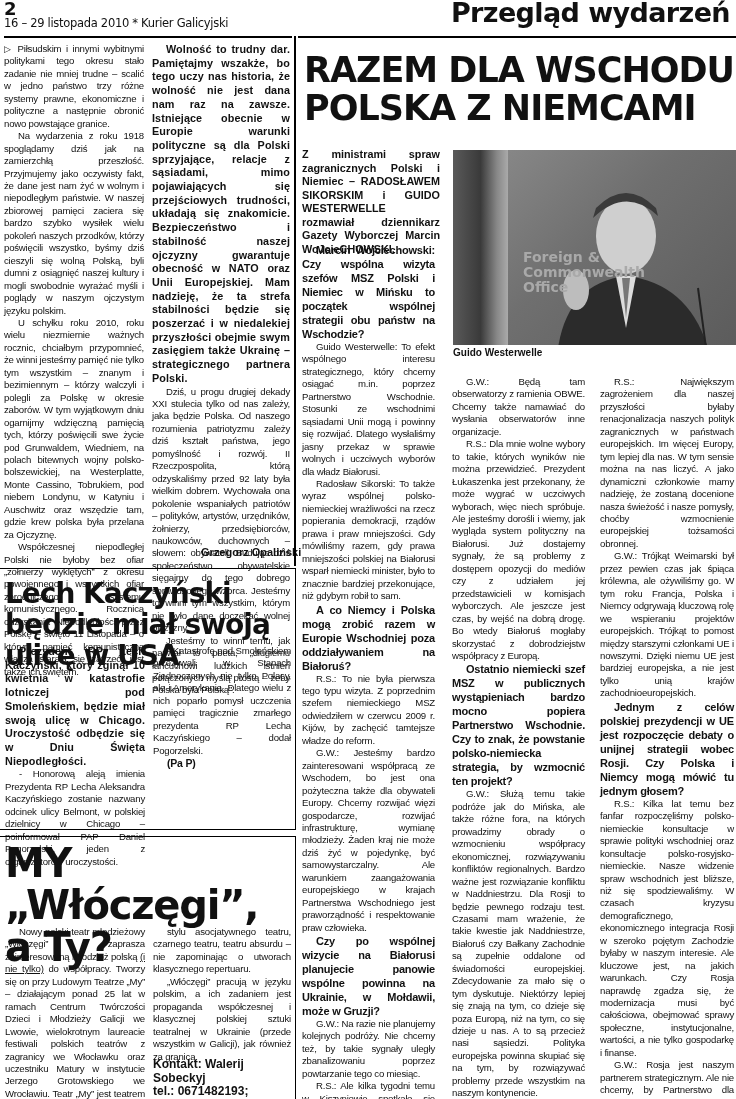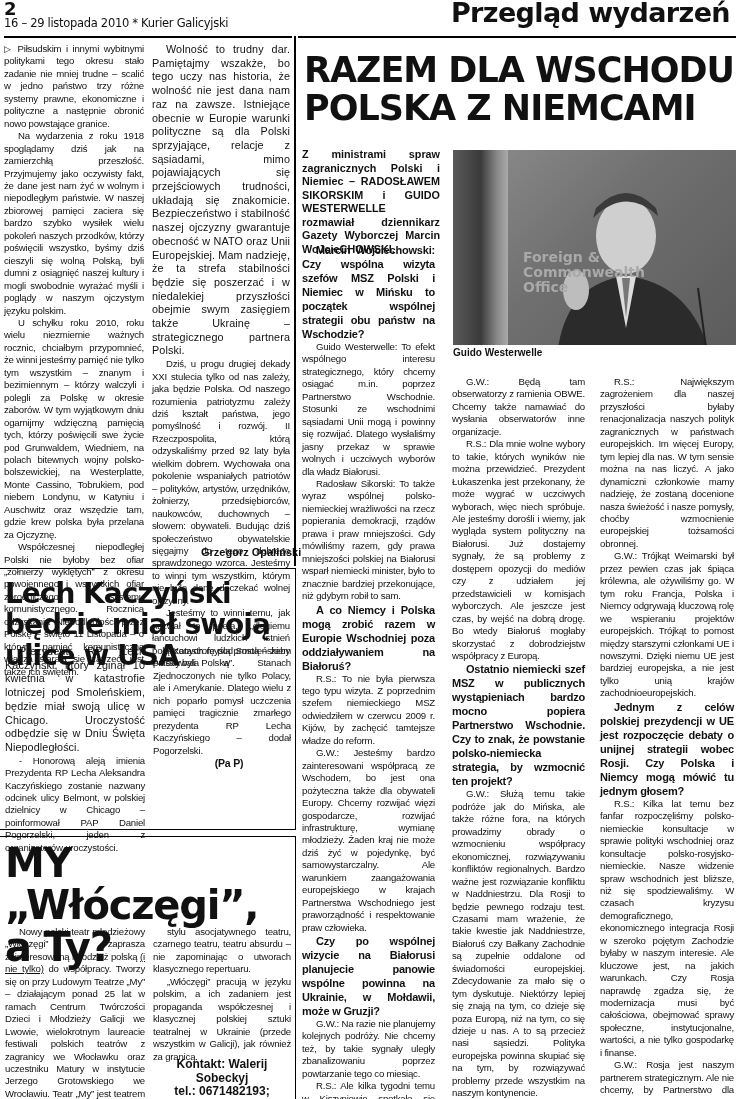--- a/index.html
+++ b/index.html
@@ -7,27 +7,27 @@
 body{position:relative;font-family:"Liberation Sans",sans-serif}
 .abs{position:absolute}
 .pgnum{left:4px;top:-2px;font:bold 18px "DejaVu Sans",sans-serif}
 .dateline{left:4px;top:16px;font-size:11.5px;font-family:"DejaVu Sans",sans-serif;letter-spacing:-.3px}
 .dateline b{font-weight:normal}
 .section{right:6px;top:-3px;font:bold 27px "DejaVu Sans",sans-serif;letter-spacing:-.6px}
 .hr{background:#000;height:1.5px}
 .col{font-size:9.6px;line-height:12.45px;text-align:justify;font-family:"Liberation Sans",sans-serif;font-stretch:condensed;letter-spacing:-.2px}
 .col p{text-indent:14px}
 .col p.noind{text-indent:0}
-.bold{font-weight:normal;font-size:10.8px;line-height:13.7px;letter-spacing:.1px}
+.bold{font-weight:bold;font-size:10.8px;line-height:13.7px;letter-spacing:.1px}
 .q{font-weight:bold;font-size:11px;line-height:14px;text-indent:14px}
 .frame{border:1.5px solid #000}
 .h1{font:bold 35px/38px "DejaVu Sans",sans-serif;letter-spacing:-1px}
 .h2{font:bold 28px/31px "DejaVu Sans",sans-serif;letter-spacing:-1px}
 .h3{font:bold 40px/42px "DejaVu Sans",sans-serif;letter-spacing:-1.2px}
-.right{text-align:center}
+.right{text-align:left}
 .photo{left:453px;top:150px;width:308px;height:195px;background:linear-gradient(135deg,#8e8e8e 0%,#6f6f6f 45%,#5a5a5a 100%);overflow:hidden}
 .flag{position:absolute;left:0;top:0;width:55px;height:195px;background:linear-gradient(90deg,#5a5a5a,#3a3a3a 50%,#888 80%,#aaa)}
 .person{position:absolute;left:95px;top:28px;width:190px;height:170px}
 .cap{left:453px;top:347px;font-weight:bold;font-size:10px}
 </style>
 </head>
 <body>
 
 <div class="abs pgnum">2</div>
 <div class="abs dateline"><b>16 – 29 listopada 2010</b><span> * </span><span>Kurier Galicyjski</span></div>

